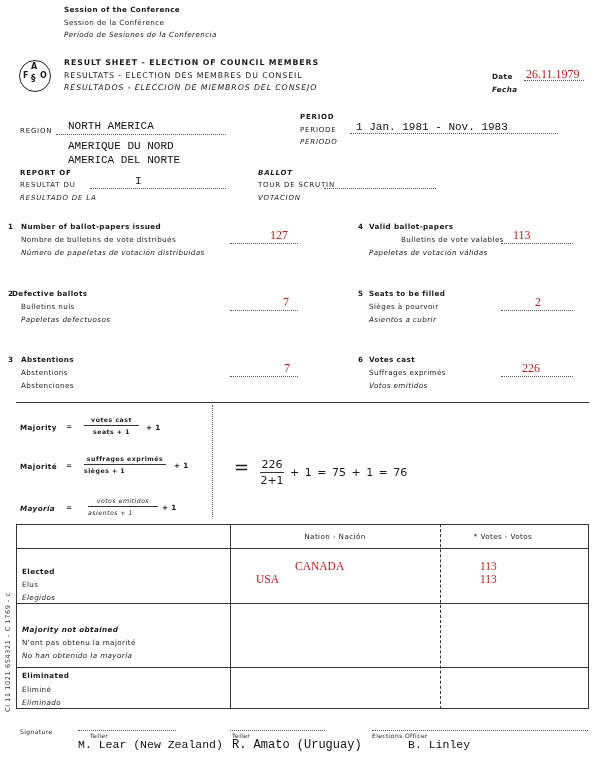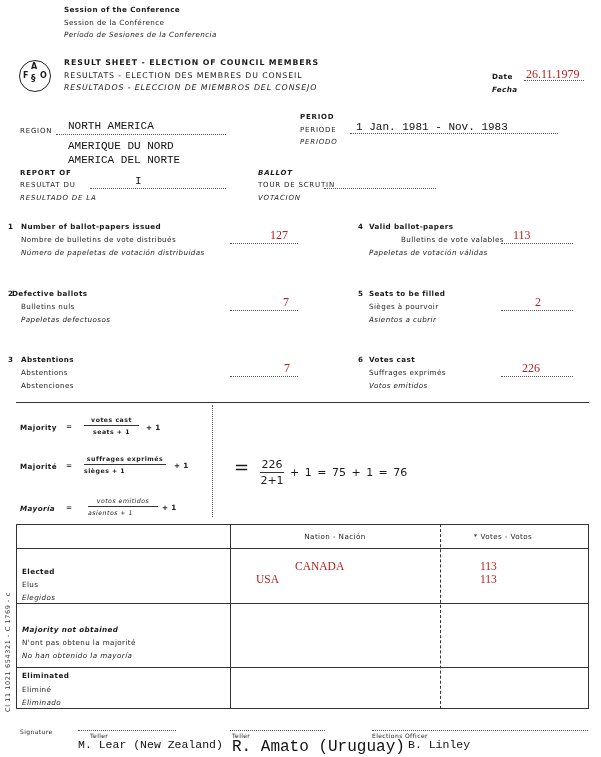--- a/index.html
+++ b/index.html
@@ -186,17 +186,17 @@
 
 <div class="vert" style="left:4px;top:712px;">Cl 11   1021 654321 - C 1769 - c</div>
 
 <div class="abs lbl" style="left:20px;top:729px;font-size:6px;">Signature</div>
 <div class="abs dots" style="left:78px;top:730px;width:98px;"></div>
 <div class="abs lbl" style="left:90px;top:733px;font-size:6px;">Teller</div>
 <div class="abs type" style="left:78px;top:739px;font-size:11.5px;">M. Lear (New Zealand)</div>
 
 <div class="abs dots" style="left:230px;top:730px;width:95px;"></div>
 <div class="abs lbl" style="left:232px;top:733px;font-size:6px;">Teller</div>
-<div class="abs type" style="left:232px;top:739px;font-size:16px;">R. Amato (Uruguay)</div>
+<div class="abs type" style="left:232px;top:739px;font-size:12px;">R. Amato (Uruguay)</div>
 
 <div class="abs dots" style="left:372px;top:730px;width:216px;"></div>
 <div class="abs lbl" style="left:372px;top:733px;font-size:6px;">Elections Officer</div>
 <div class="abs type" style="left:408px;top:739px;font-size:11.5px;">B. Linley</div>
 
 </body></html>

